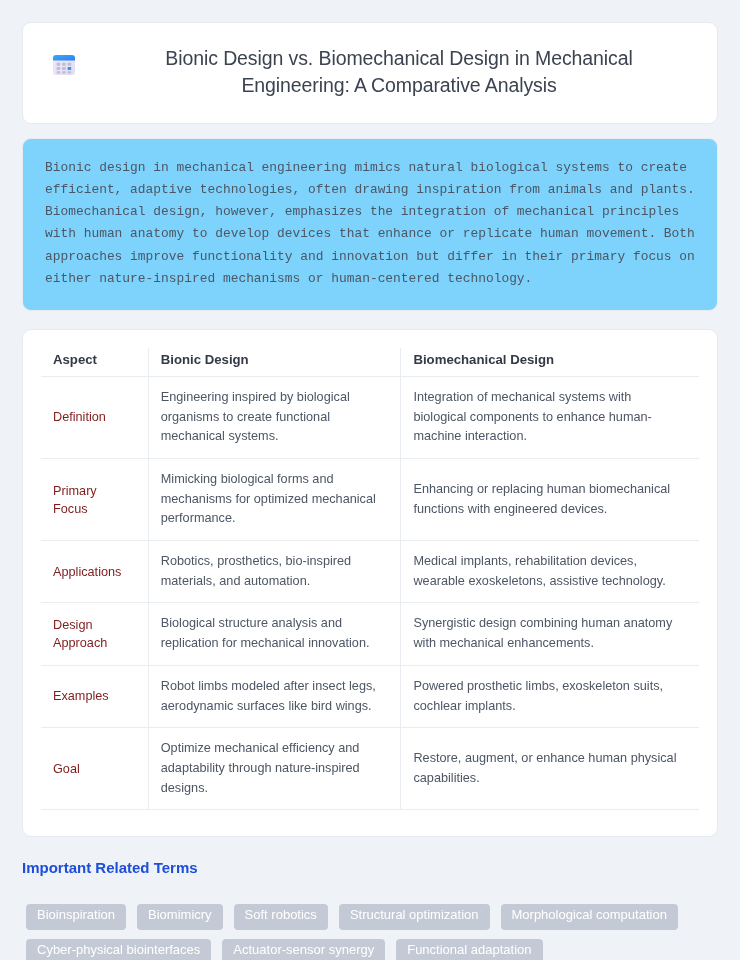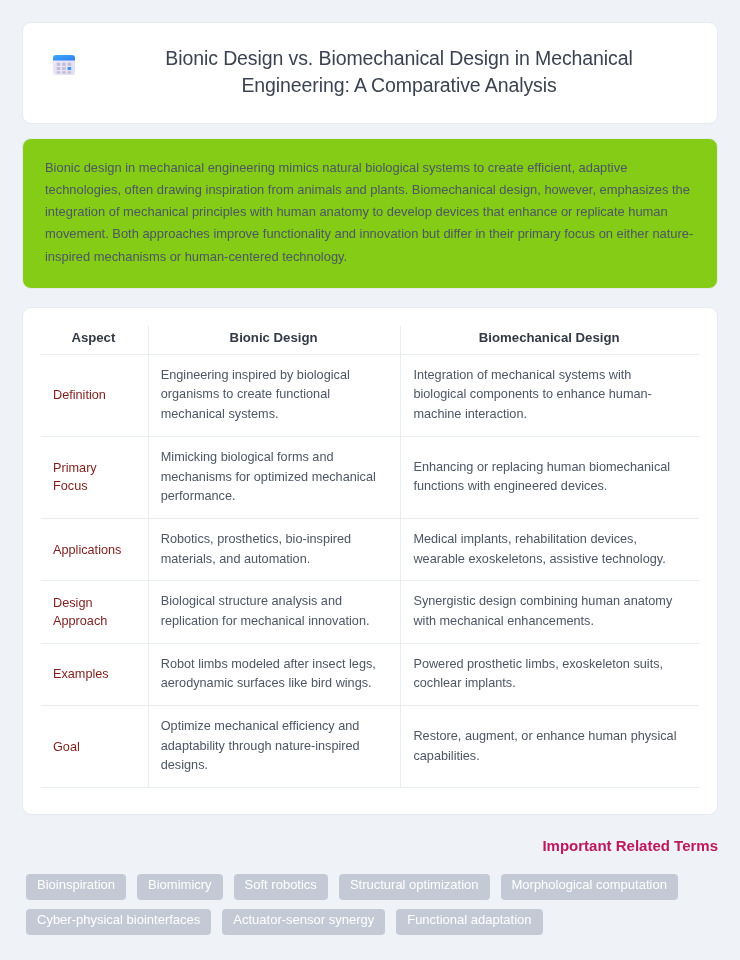--- a/index.html
+++ b/index.html
@@ -49,24 +49,25 @@
     font-weight: 400;
     color: #3b4350;
     text-align: center;
     letter-spacing: -0.1px;
     max-width: 600px;
   }
 
   
   .desc-card {
     margin-top: 14px;
-    background: #84cc16;
+    background: #7dd3fc;
     border: 1px solid #e6eaf1;
     border-radius: 9px;
     padding: 18px 22px 20px 22px;
+    font-family: Liberation Mono, monospace;
   }
 
   .desc-text {
     font-size: 12.9px;
     line-height: 1.72;
     color: #4d5664;
   }
 
   
   .table-card {
@@ -88,21 +89,21 @@
     text-align: left;
     vertical-align: middle;
     border-bottom: 1px solid #e9ecf1;
     padding: 11px 14px 11px 12px;
   }
 
   table.cmp th {
     font-size: 13.2px;
     font-weight: bold;
     color: #333a45;
-    text-align: center;
+    text-align: left;
     padding-bottom: 9px;
     padding-top: 4px;
   }
 
   table.cmp col.c1 { width: 16.3%; }
   table.cmp col.c2 { width: 38.4%; }
   table.cmp col.c3 { width: 45.3%; }
 
   table.cmp th.sep,
   table.cmp td.sep {
@@ -117,25 +118,25 @@
   }
 
   td.body {
     font-size: 12.7px;
     color: #4d5664;
     line-height: 1.55;
   }
 
   
   .terms-heading {
-    text-align: right;
+    text-align: left;
     font-size: 15px;
-    color: #be185d;
+    color: #1d4ed8;
     margin-top: 22px;
-    margin-bottom: 20px;
+    margin-bottom: 28px;
   }
 
   .tags {
     display: flex;
     flex-wrap: wrap;
     gap: 9px 11px;
     padding: 0 4px;
   }
 
   .tag {

